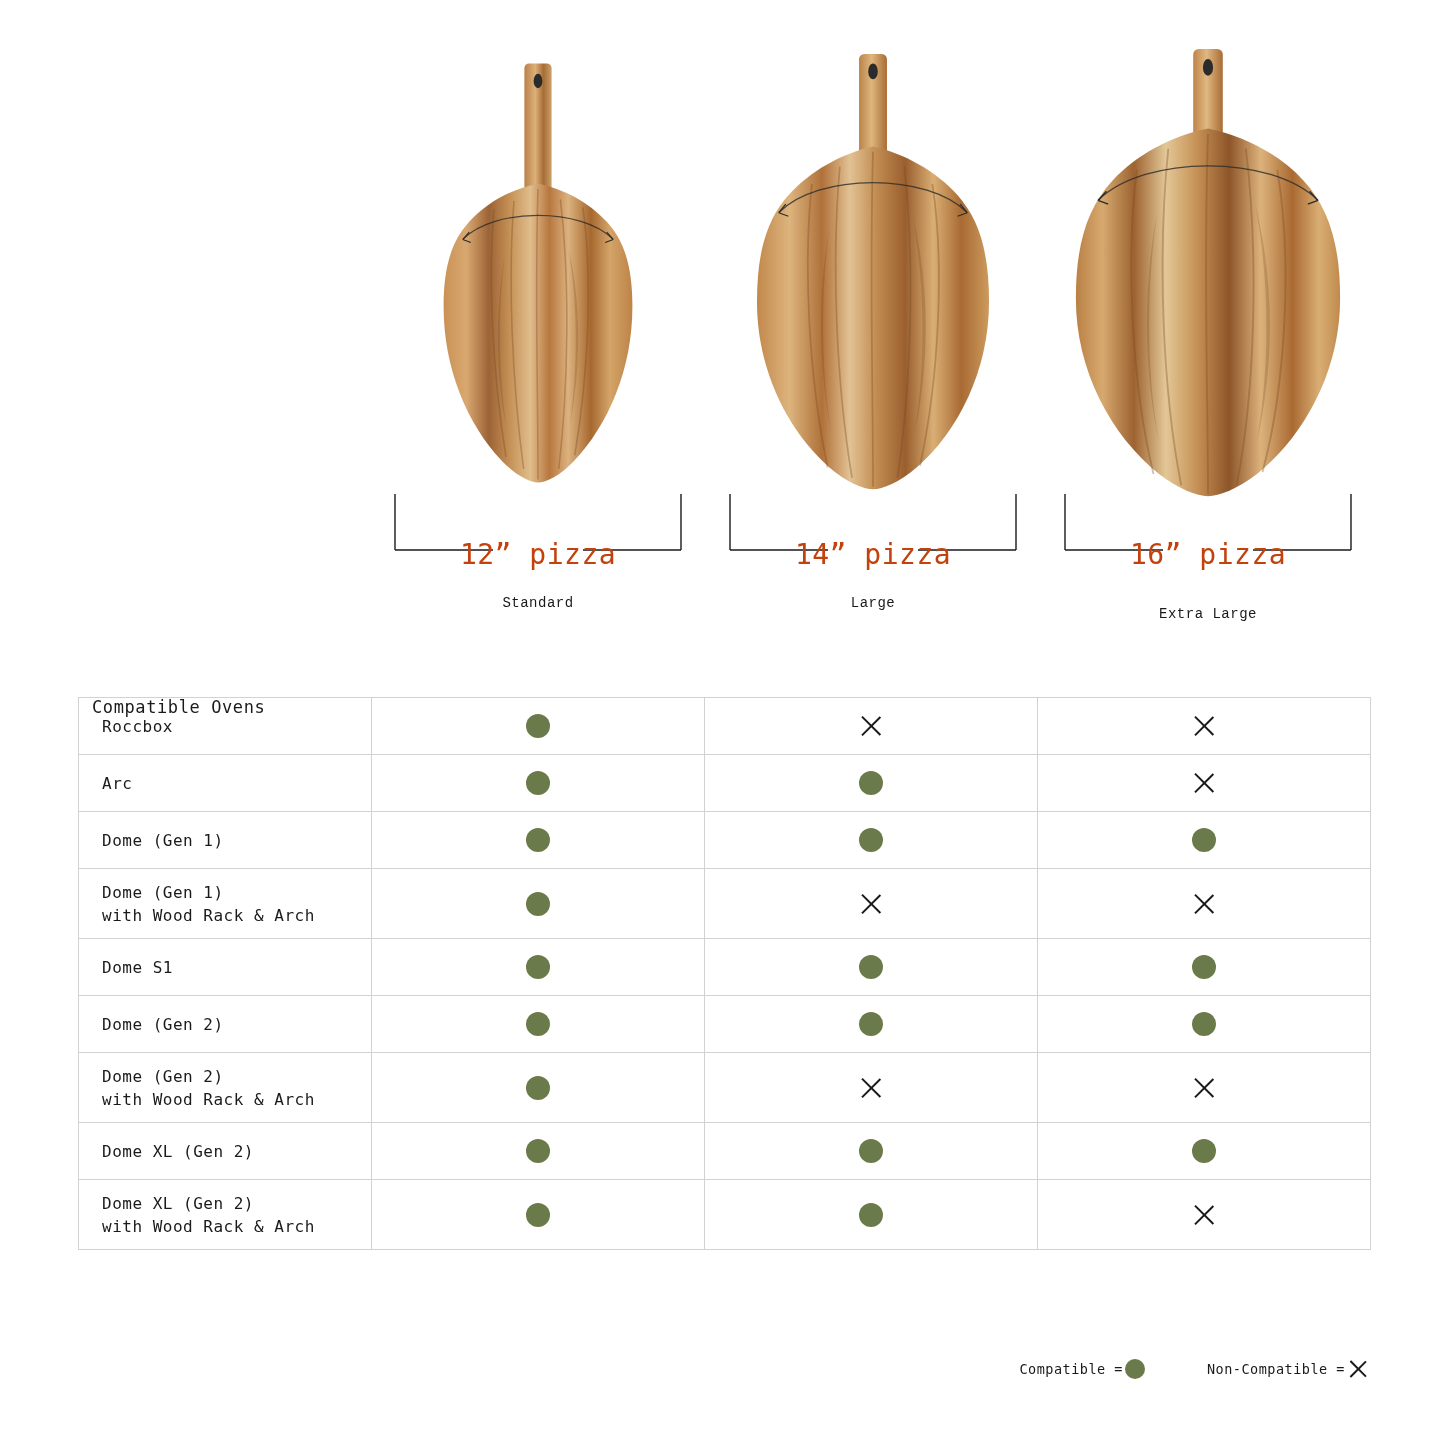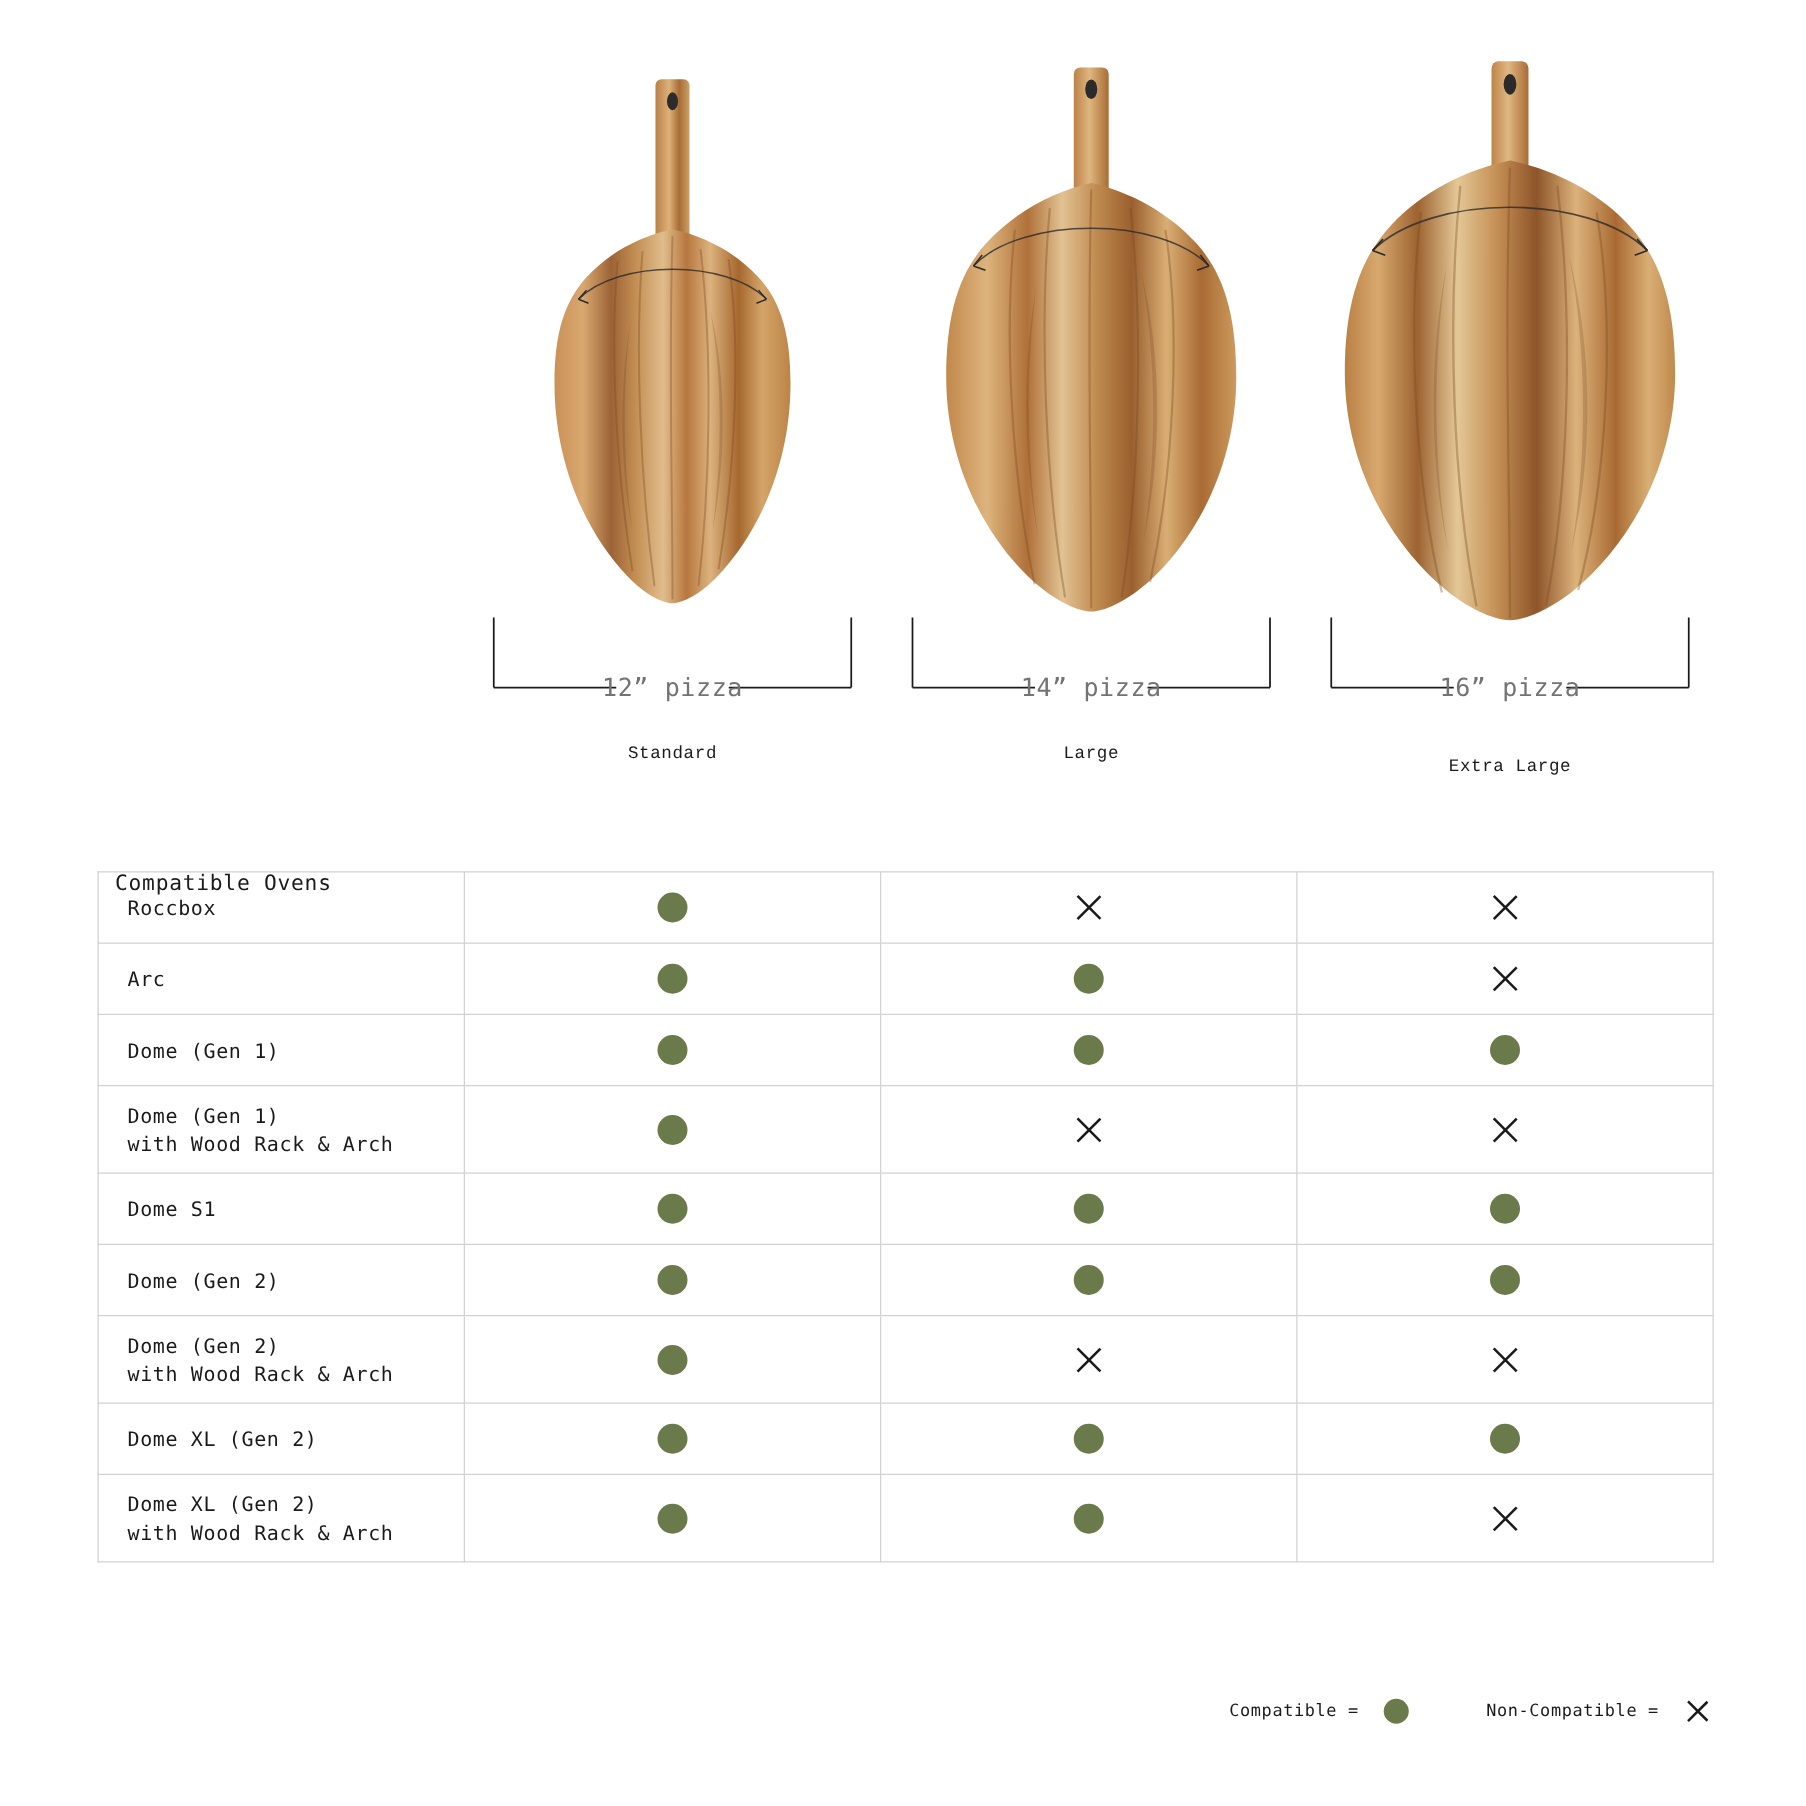--- a/index.html
+++ b/index.html
@@ -43,23 +43,23 @@
     position: absolute;
     left: 50%;
     transform: translateX(-50%);
   }
   .dim-bracket svg { display: block; }
 
   .dim-label {
     position: absolute;
     left: 50%;
     transform: translateX(-50%);
-    font-size: 20px;
+    font-size: 28px;
     letter-spacing: 0.5px;
-    color: #737373;
+    color: #c2410c;
     white-space: nowrap;
   }
   .size-name {
     position: absolute;
     left: 50%;
     transform: translateX(-50%);
     font-size: 14px;
     letter-spacing: 0.5px;
     color: #1a1a1a;
     white-space: nowrap;
@@ -137,21 +137,21 @@
     position: absolute;
     right: 76px;
     top: 1358px;
     display: flex;
     align-items: center;
     gap: 14px;
     font-size: 13.5px;
     letter-spacing: 0.5px;
     color: #1a1a1a;
   }
-  .legend .item { display: flex; align-items: center; gap: 20px; justify-content: space-between; }
+  .legend .item { display: flex; align-items: center; gap: 2px; justify-content: space-between; }
   .legend .gap { width: 34px; }
   .legend .dot { width: 20px; height: 20px; }
   .legend .xmark { width: 22px; height: 22px; }
   .legend .xmark::before, .legend .xmark::after { height: 22px; }
 </style>
 </head>
 <body>
 
 <div class="peels-row">
 

